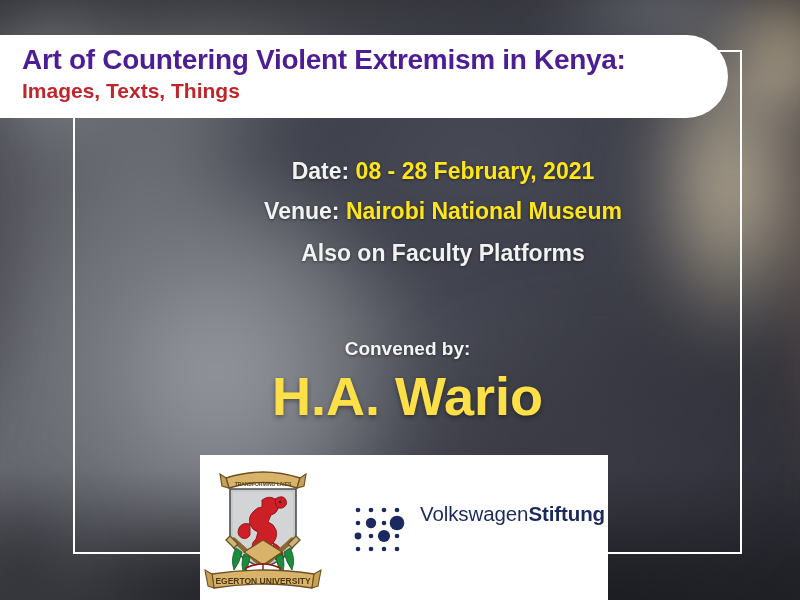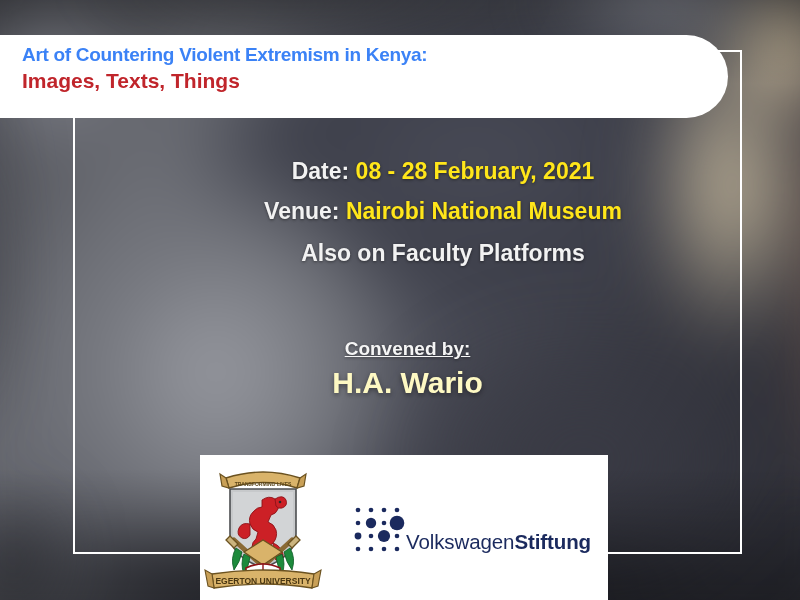--- a/index.html
+++ b/index.html
@@ -69,23 +69,23 @@
     left: -20px;
     top: 35px;
     width: 748px;
     height: 83px;
     background: #ffffff;
     border-radius: 0 42px 42px 0;
     box-sizing: border-box;
     padding: 9px 0 0 42px;
   }
   .title-main {
-    font-size: 19px;
-    font-weight: bold;
-    color: #3b82f6;
+    font-size: 28px;
+    font-weight: bold;
+    color: #4c1d95;
     letter-spacing: -0.3px;
     line-height: 1.16;
     white-space: nowrap;
   }
   .title-sub {
     font-size: 21px;
     font-weight: bold;
     color: #c0252b;
     line-height: 1.22;
     margin-top: 2px;
@@ -128,26 +128,25 @@
     top: 338px;
     width: 669px;
     text-align: center;
   }
   .convened-by {
     font-size: 19px;
     font-weight: bold;
     color: #f5f5f5;
     text-shadow: 0 1px 3px rgba(0,0,0,0.45);
     white-space: nowrap;
-    text-decoration: underline;
   }
   .convener-name {
-    font-size: 30px;
-    font-weight: bold;
-    color: #fef9c3;
+    font-size: 54px;
+    font-weight: bold;
+    color: #fde047;
     line-height: 1.12;
     margin-top: 6px;
     text-shadow: 0 2px 5px rgba(0,0,0,0.4);
     white-space: nowrap;
   }
   .convener-affil {
     font-size: 19px;
     font-weight: bold;
     color: #f7f7f7;
     margin-top: 6px;
@@ -169,21 +168,22 @@
   .crest-wrap {
     width: 150px;
     height: 140px;
     display: flex;
     align-items: center;
     justify-content: flex-start;
     flex: none;
   }
   .vw-wrap {
     display: flex;
-    align-items: flex-end;
+    align-items: flex-start;
+    gap: 14px;
     flex: none;
   }
   .vw-dots { flex: none; display: block; }
   .vw-word {
     font-size: 20.5px;
     color: #1b2a5e;
     letter-spacing: -0.1px;
     white-space: nowrap;
   }
   .vw-word b { font-weight: bold; }

